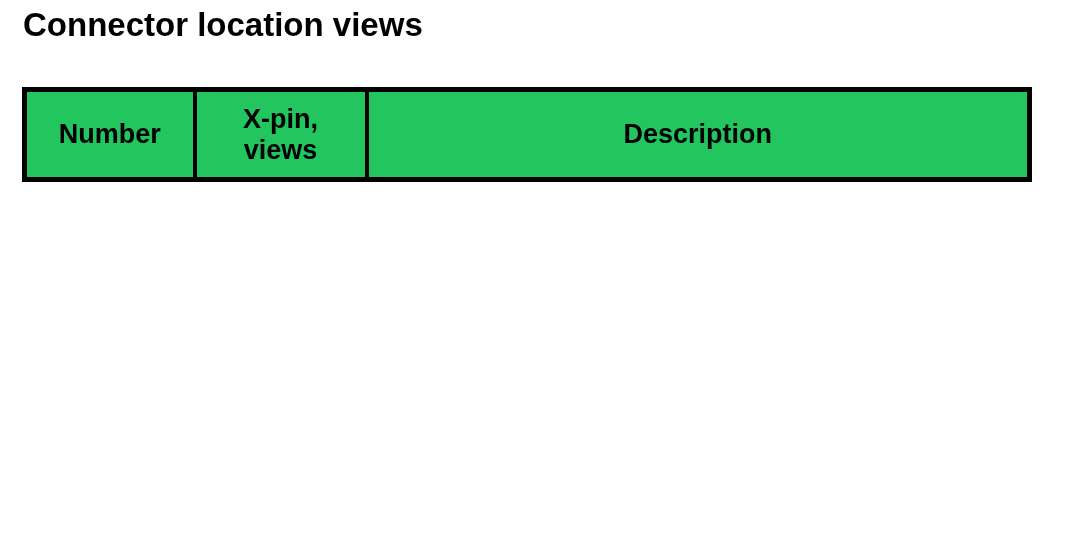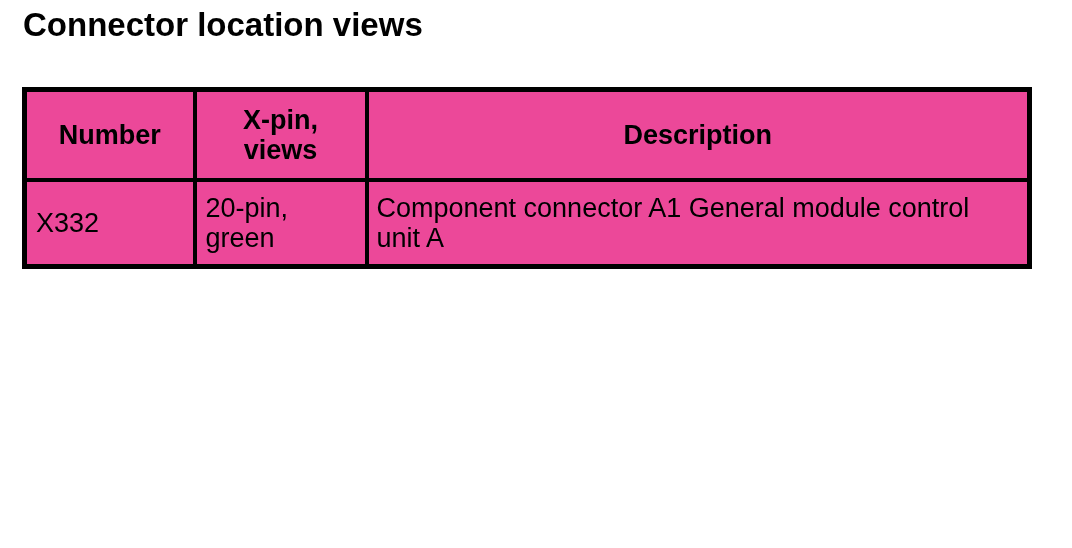--- a/index.html
+++ b/index.html
@@ -28,21 +28,21 @@
     color: #000000;
     white-space: nowrap;
   }
   table.connector-table {
     position: absolute;
     left: 22px;
     top: 87px;
     width: 1010px;
     border-collapse: collapse;
     table-layout: fixed;
-    background: #ec4899;
+    background: #22c55e;
     border: 5px solid #000000;
   }
   col.c1 { width: 170px; }
   col.c2 { width: 172px; }
   col.c3 { width: auto; }
   .connector-table th,
   .connector-table td {
     border: 4px solid #000000;
     font-size: 27px;
     line-height: 1.12;
@@ -81,22 +81,16 @@
     </colgroup>
     <thead>
       <tr>
         <th>Number</th>
         <th>X-pin,
 views</th>
         <th>Description</th>
       </tr>
     </thead>
     <tbody>
-      <tr>
-        <td class="cell-number">X332</td>
-        <td class="cell-pin">20-pin,
-green</td>
-        <td class="cell-desc">Component connector A1 General module control unit A</td>
-      </tr>
     </tbody>
   </table>
 
 </div>
 
 </body></html>

